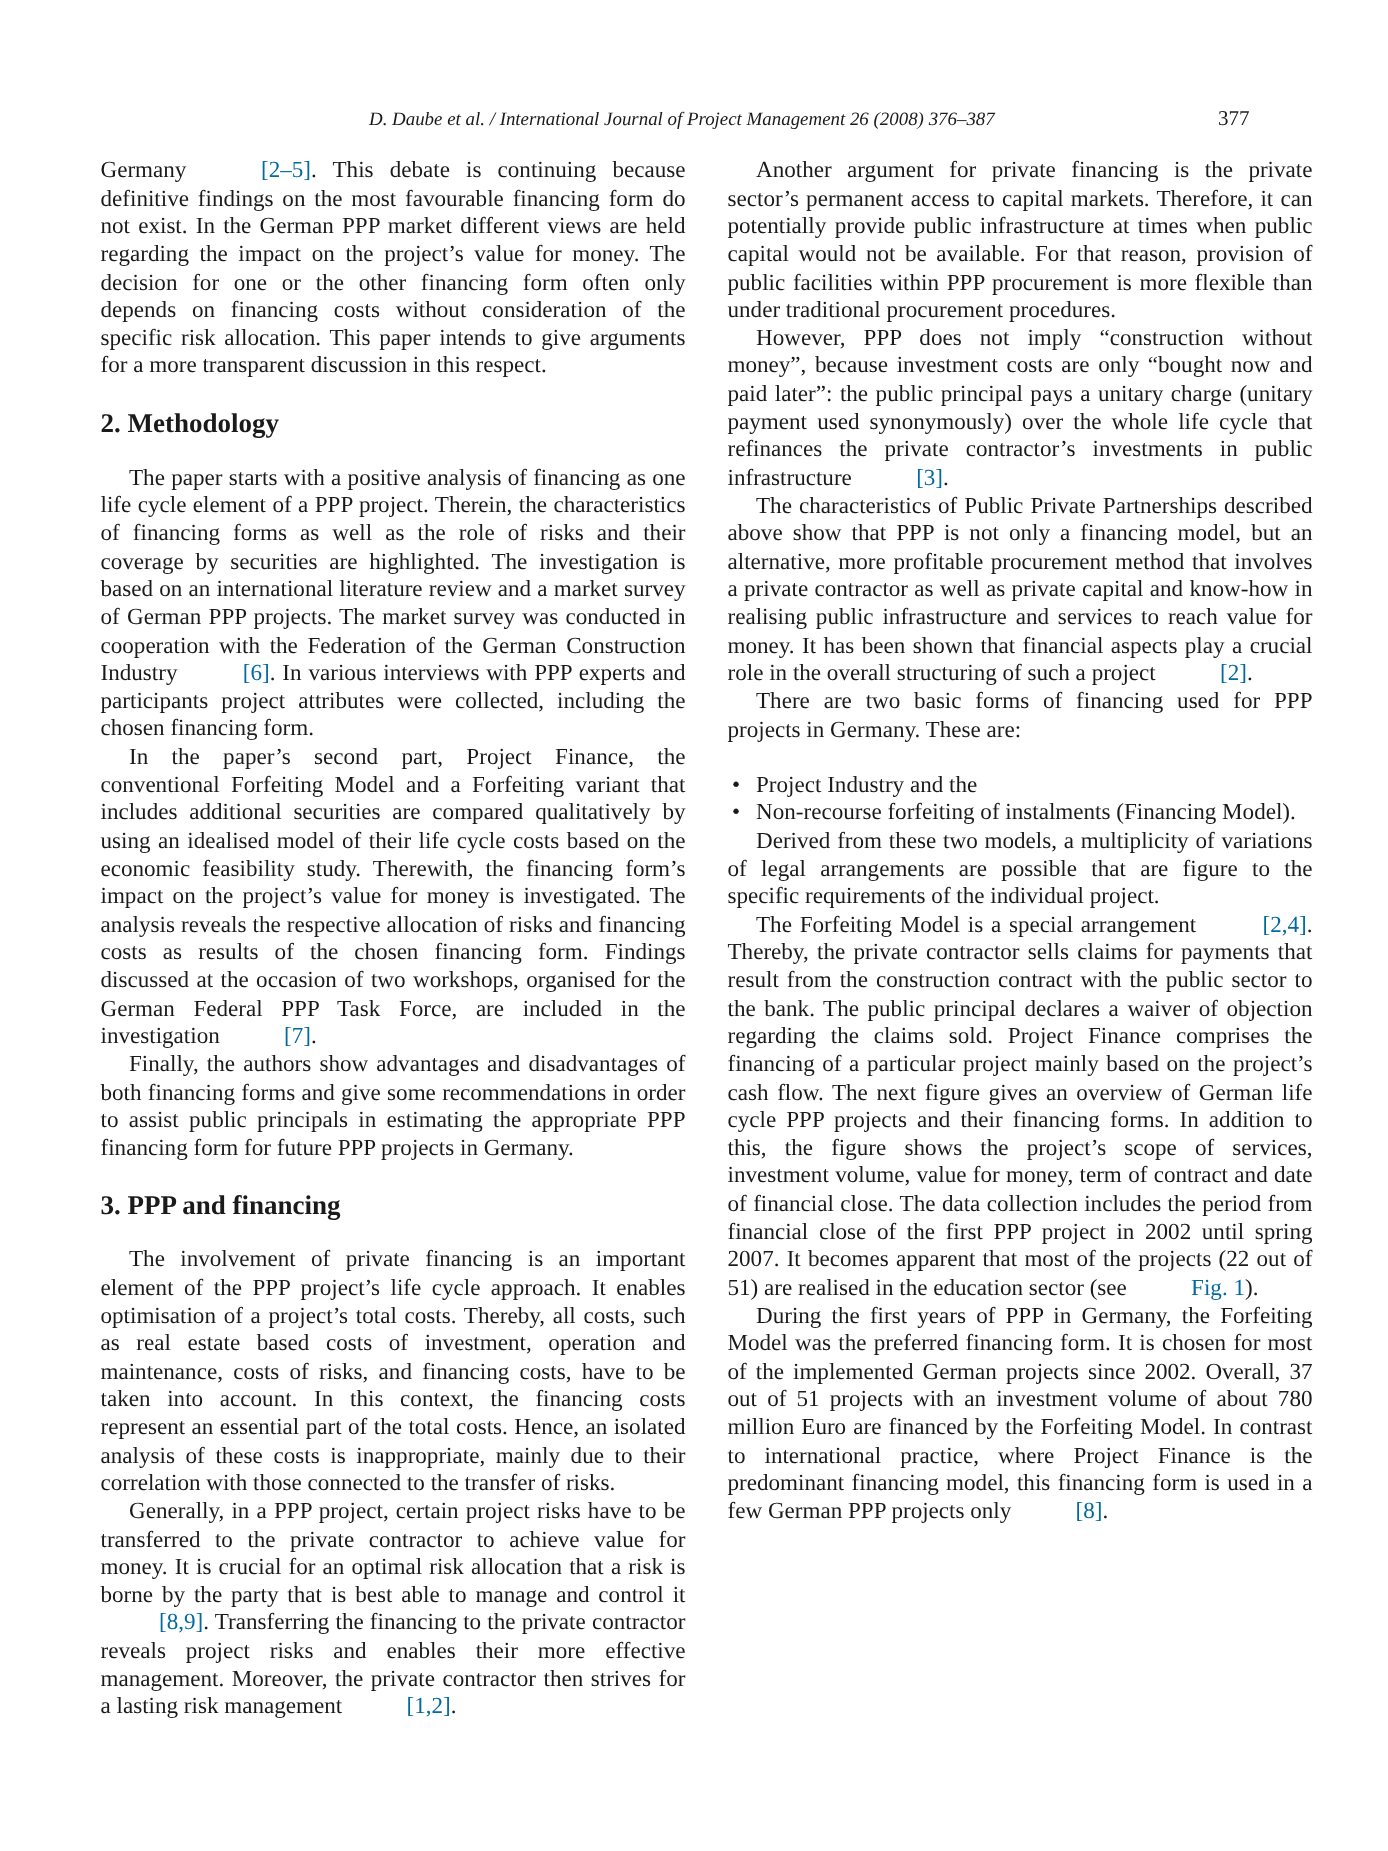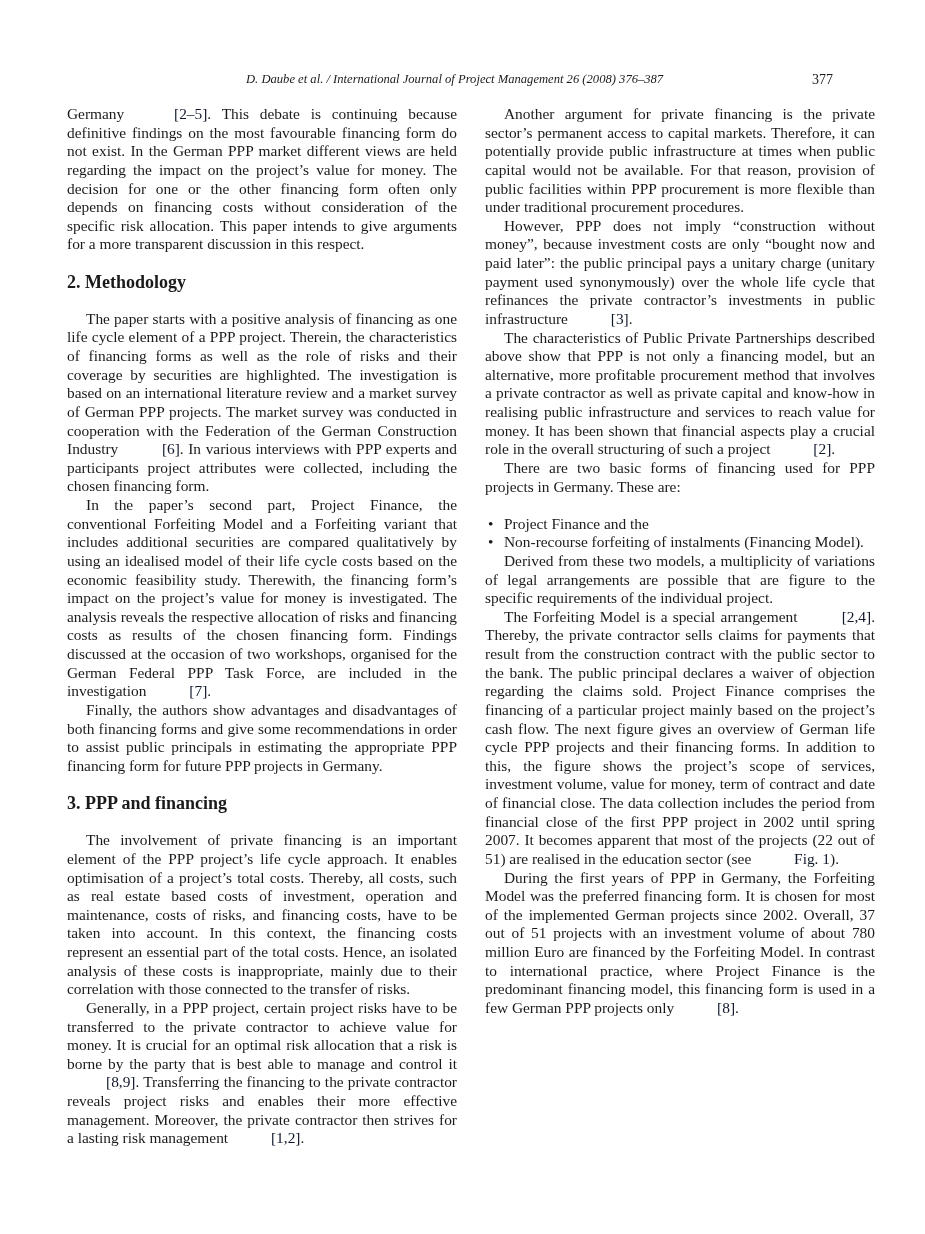--- a/index.html
+++ b/index.html
@@ -56,21 +56,21 @@
     .section-heading {
       font-weight: bold;
       font-size: 18px;
       margin: 0;
       text-indent: 0;
       text-align: left;
     }
     .gap-before { margin-top: 18.6px; }
     .gap-after { margin-bottom: 18.6px; }
     .ref {
-      color: #0f172a;
+      color: #0369a1;
       text-decoration: none;
       cursor: pointer;
       padding-left: 39px;
     }
     ul.bullets {
       list-style: none;
       margin: 0;
       padding: 0;
     }
     ul.bullets li {
@@ -114,21 +114,21 @@
   <p>Another argument for private financing is the private sector’s permanent access to capital markets. Therefore, it can potentially provide public infrastructure at times when public capital would not be available. For that reason, provision of public facilities within PPP procurement is more flexible than under traditional procurement procedures.</p>
 
   <p><span>However, PPP does not imply “construction without money”, because investment costs are only “bought now and paid later”: the public principal pays a unitary charge (unitary payment used synonymously) over the whole life cycle that refinances the private contractor’s investments in public infrastructure </span><a class="ref">[3]</a><span>.</span></p>
 
   <p><span>The characteristics of Public Private Partnerships described above show that PPP is not only a financing model, but an alternative, more profitable procurement method that involves a private contractor as well as private capital and know-how in realising public infrastructure and services to reach value for money. It has been shown that financial aspects play a crucial role in the overall structuring of such a project </span><a class="ref">[2]</a><span>.</span></p>
 
 
   <p class="gap-after">There are two basic forms of financing used for PPP projects in Germany. These are:</p>
 
   <ul class="bullets gap-after">
-    <li><span class="bullet">•</span><span>Project Finance and the</span></li>
+    <li><span class="bullet">•</span><span>Project Industry and the</span></li>
     <li><span class="bullet">•</span><span>Non-recourse forfeiting of instalments (Financing Model).</span></li>
   </ul>
 
   <p>Derived from these two models, a multiplicity of variations of legal arrangements are possible that are figure to the specific requirements of the individual project.</p>
 
   <p><span>The Forfeiting Model is a special arrangement </span><a class="ref">[2,4]</a><span>. Thereby, the private contractor sells claims for payments that result from the construction contract with the public sector to the bank. The public principal declares a waiver of objection regarding the claims sold. Project Finance comprises the financing of a particular project mainly based on the project’s cash flow. The next figure gives an overview of German life cycle PPP projects and their financing forms. In addition to this, the figure shows the project’s scope of services, investment volume, value for money, term of contract and date of financial close. The data collection includes the period from financial close of the first PPP project in 2002 until spring 2007. It becomes apparent that most of the projects (22 out of 51) are realised in the education sector (see </span><a class="ref">Fig. 1</a><span>).</span></p>
 
   <p><span>During the first years of PPP in Germany, the Forfeiting Model was the preferred financing form. It is chosen for most of the implemented German projects since 2002. Overall, 37 out of 51 projects with an investment volume of about 780 million Euro are financed by the Forfeiting Model. In contrast to international practice, where Project Finance is the predominant financing model, this financing form is used in a few German PPP projects only </span><a class="ref">[8]</a><span>.</span></p>
 </div>
 

